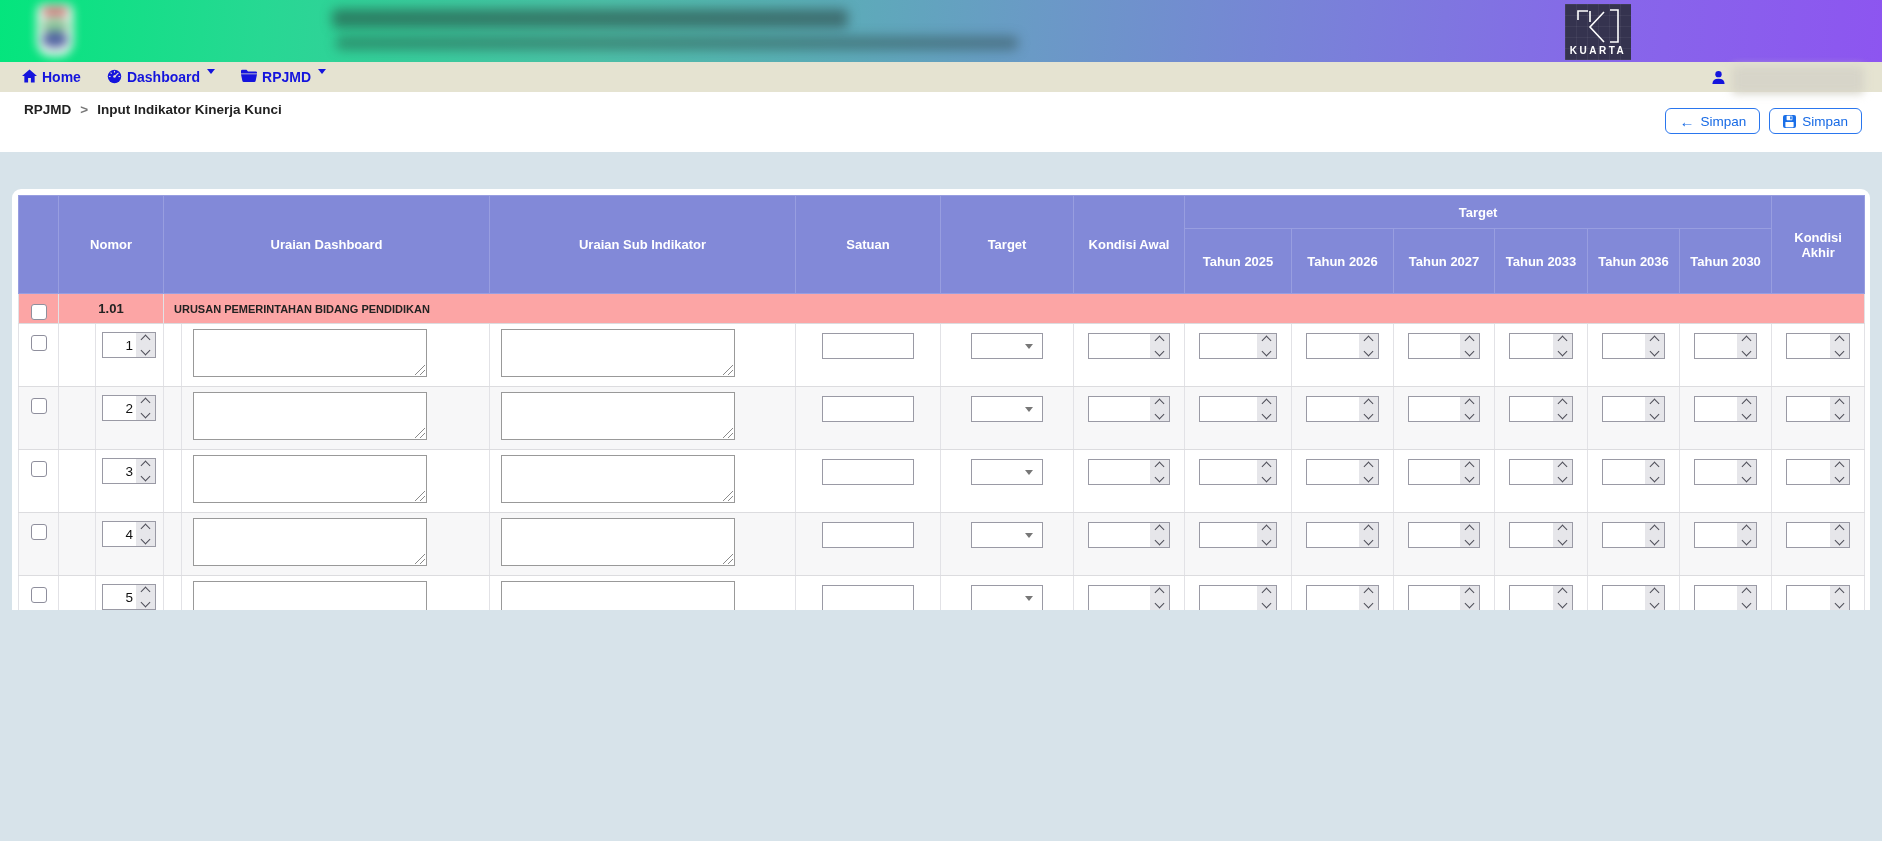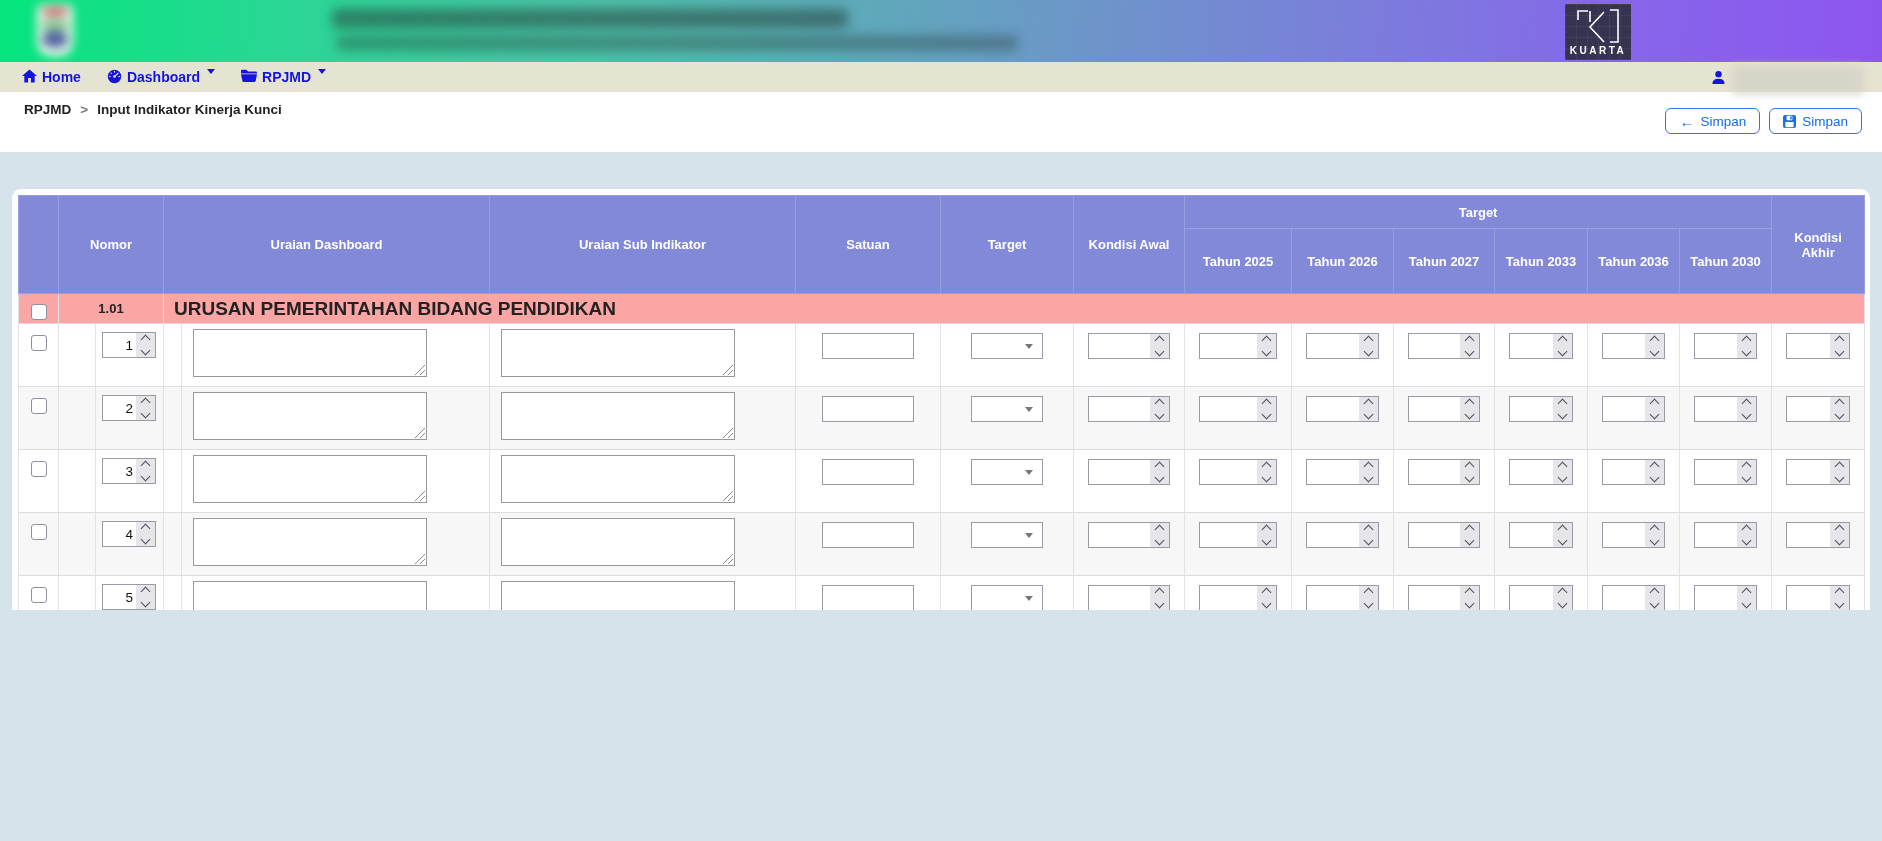--- a/index.html
+++ b/index.html
@@ -57,21 +57,21 @@
   
   .table-panel{margin-top:27px;padding:6px;min-height:600px;}
   table.grid{border-collapse:collapse;table-layout:fixed;width:1846px;font-size:13px;color:#222;}
   .grid col{}
   .grid thead th{background:#8289d8;color:#fff;font-weight:bold;border:1px solid #989ee0;text-align:center;vertical-align:middle;padding:2px 8px;font-size:13px;}
   .grid thead tr.yr th{height:60px;}
   .grid thead tr.top th.tgt{height:28px;}
   .grid td{border:1px solid #e2e2e6;border-top:1px solid #dcdcdf;border-bottom:1px solid #dcdcdf;vertical-align:top;padding:0;}
   tr.group-row td{background:#fca5a5;height:29px;vertical-align:middle;font-weight:bold;}
   tr.group-row .gnum{text-align:center;}
-  tr.group-row .gtitle{padding-left:10px;font-size:19px;margin-top:32px;}
+  tr.group-row .gtitle{padding-left:10px;font-size:11px;margin-top:32px;}
   tr.data-row{height:63px;}
   tr.data-row.stripe td{background:#f7f7f8;}
 
   .cb{display:block;width:14px;height:14px;background:#fff;border:1px solid #8f8f9d;border-radius:3px;margin:11px auto 0 auto;cursor:pointer;}
   .numspin{display:flex;height:26px;border:1px solid #9a9aa5;background:#fff;box-sizing:border-box;align-items:stretch;cursor:text;}
   .numval{flex:1;display:flex;align-items:center;justify-content:flex-end;padding-right:3px;font-size:13.5px;color:#111;}
   .spinbtns{width:19px;background:#e6e6ea;display:flex;flex-direction:column;align-items:center;justify-content:center;gap:4px;}
   .chev{width:6px;height:6px;border-right:1.4px solid #4e4e58;border-bottom:1.4px solid #4e4e58;}
   .chev.up{transform:rotate(-135deg);margin-top:2px;}
   .chev.dn{transform:rotate(45deg);margin-bottom:2px;}

